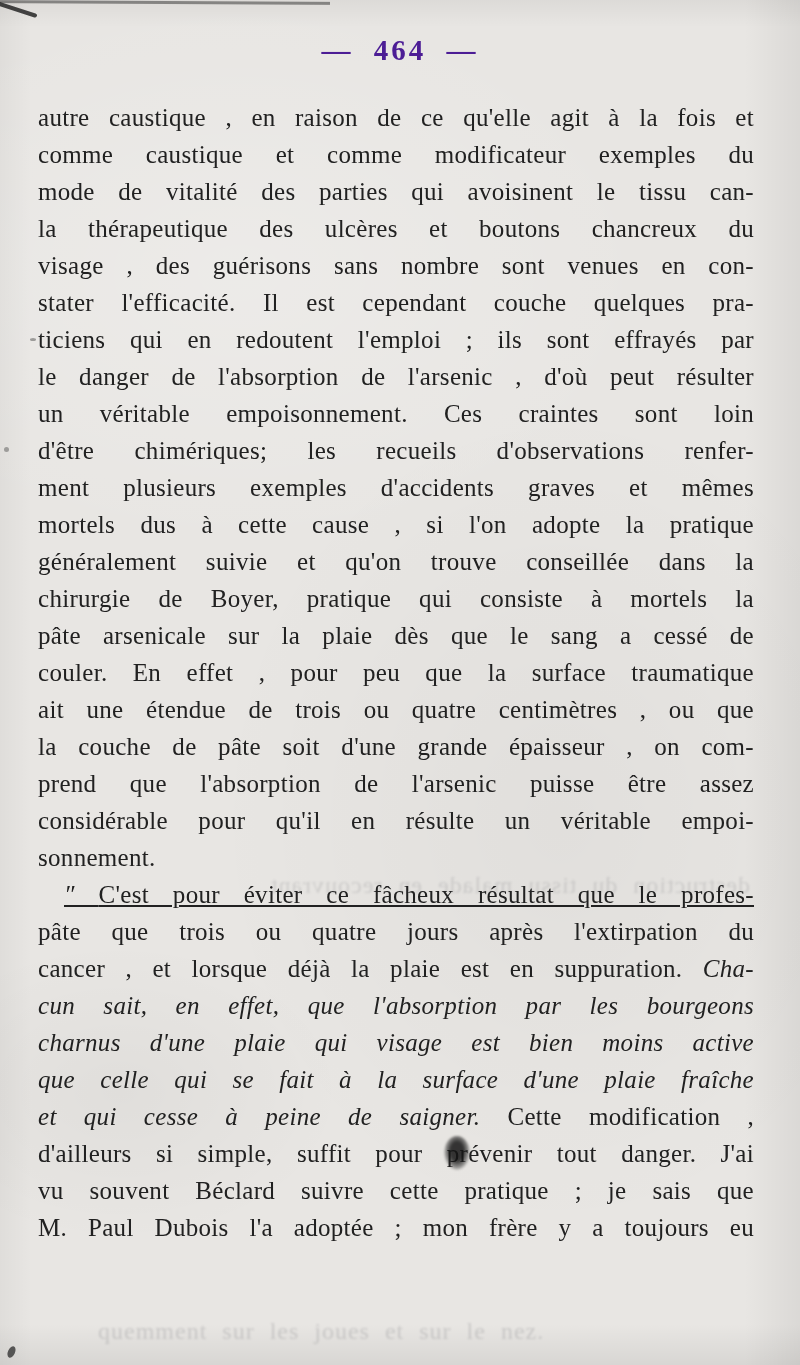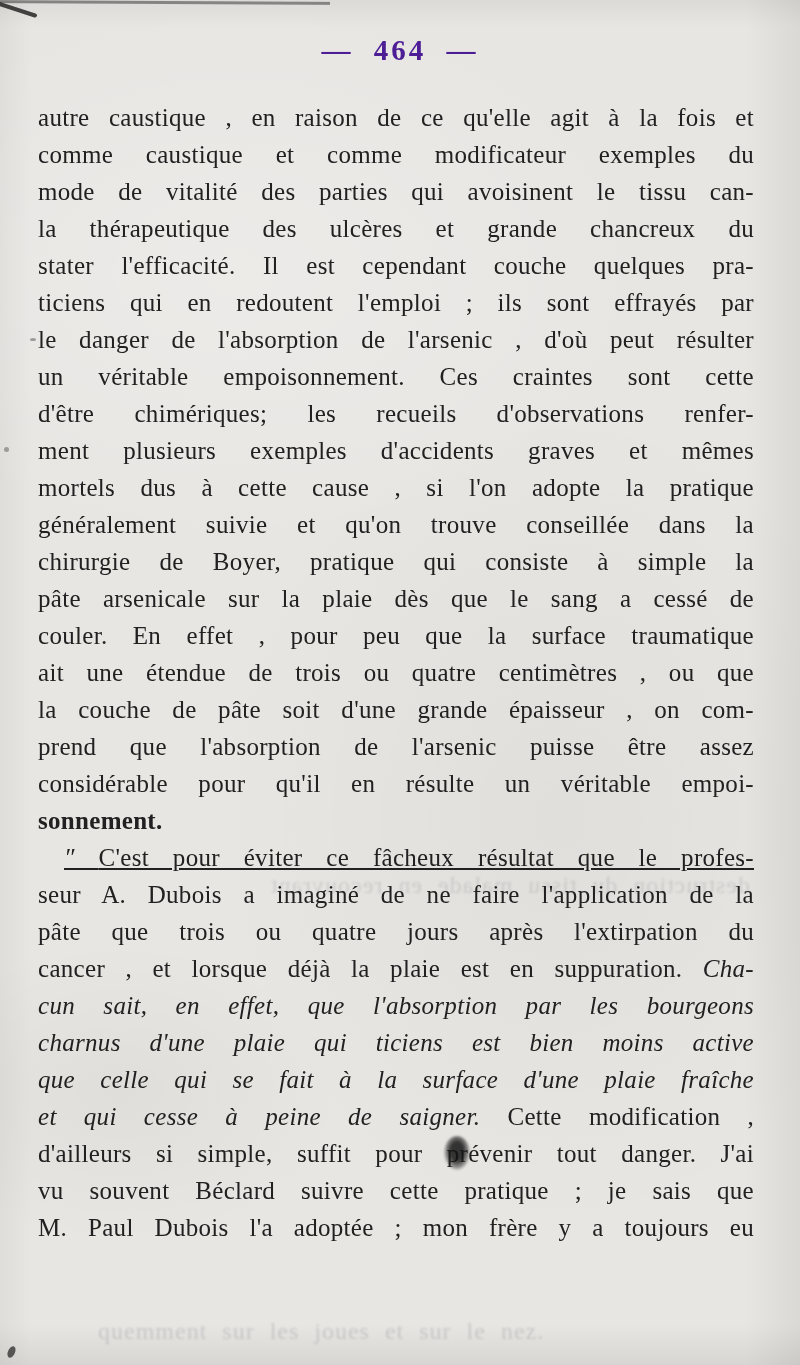--- a/index.html
+++ b/index.html
@@ -48,21 +48,20 @@
     text-align: justify;
     text-align-last: justify;
     -moz-text-align-last: justify;
     white-space: normal;
     color: #212121;
     letter-spacing: 0.3px;
   }
   .line.left {
     text-align: right;
     text-align-last: left;
-    font-weight: bold;
   }
   .line.indent {
     text-indent: 26px;
     text-decoration: underline;
   }
   .it {
     font-style: italic;
   }
 
   
@@ -130,43 +129,43 @@
 </style>
 </head>
 <body>
 
 <div class="page-header">— 464 —</div>
 
 <div class="text-block">
     <div class="line"><span>autre caustique , en raison de ce qu'elle agit à la fois et</span></div>
     <div class="line"><span>comme caustique et comme modificateur exemples du</span></div>
     <div class="line"><span>mode de vitalité des parties qui avoisinent le tissu can-</span></div>
-    <div class="line"><span>la thérapeutique des ulcères et grande chancreux du</span></div>
+    <div class="line"><span>la thérapeutique des ulcères et boutons chancreux du</span></div>
+    <div class="line"><span>visage , des guérisons sans nombre sont venues en con-</span></div>
     <div class="line"><span>stater l'efficacité. Il est cependant couche quelques pra-</span></div>
     <div class="line"><span>ticiens qui en redoutent l'emploi ; ils sont effrayés par</span></div>
     <div class="line"><span>le danger de l'absorption de l'arsenic , d'où peut résulter</span></div>
-    <div class="line"><span>un véritable empoisonnement. Ces craintes sont cette</span></div>
+    <div class="line"><span>un véritable empoisonnement. Ces craintes sont loin</span></div>
     <div class="line"><span>d'être chimériques; les recueils d'observations renfer-</span></div>
     <div class="line"><span>ment plusieurs exemples d'accidents graves et mêmes</span></div>
     <div class="line"><span>mortels dus à cette cause , si l'on adopte la pratique</span></div>
     <div class="line"><span>généralement suivie et qu'on trouve conseillée dans la</span></div>
-    <div class="line"><span>chirurgie de Boyer, pratique qui consiste à simple la</span></div>
+    <div class="line"><span>chirurgie de Boyer, pratique qui consiste à mortels la</span></div>
     <div class="line"><span>pâte arsenicale sur la plaie dès que le sang a cessé de</span></div>
     <div class="line"><span>couler. En effet , pour peu que la surface traumatique</span></div>
     <div class="line"><span>ait une étendue de trois ou quatre centimètres , ou que</span></div>
     <div class="line"><span>la couche de pâte soit d'une grande épaisseur , on com-</span></div>
     <div class="line"><span>prend que l'absorption de l'arsenic puisse être assez</span></div>
     <div class="line"><span>considérable pour qu'il en résulte un véritable empoi-</span></div>
     <div class="line left"><span>sonnement.</span></div>
     <div class="line indent"><span class="it">″ </span><span>C'est pour éviter ce fâcheux résultat que le profes-</span></div>
-    <div class="line"><span>seur A. Dubois a imaginé de ne faire l'application de la</span></div>
     <div class="line"><span>pâte que trois ou quatre jours après l'extirpation du</span></div>
     <div class="line"><span>cancer , et lorsque déjà la plaie est en suppuration. </span><span class="it">Cha-</span></div>
     <div class="line"><span class="it">cun sait, en effet, que l'absorption par les bourgeons</span></div>
-    <div class="line"><span class="it">charnus d'une plaie qui ticiens est bien moins active</span></div>
+    <div class="line"><span class="it">charnus d'une plaie qui visage est bien moins active</span></div>
     <div class="line"><span class="it">que celle qui se fait à la surface d'une plaie fraîche</span></div>
     <div class="line"><span class="it">et qui cesse à peine de saigner.</span><span> Cette modification ,</span></div>
     <div class="line"><span>d'ailleurs si simple, suffit pour prévenir tout danger. J'ai</span></div>
     <div class="line"><span>vu souvent Béclard suivre cette pratique ; je sais que</span></div>
     <div class="line"><span>M. Paul Dubois l'a adoptée ; mon frère y a toujours eu</span></div>
   </div>
 
 <div class="ghost ghost-1">destruction du tissu malade en recouvrant</div>
 <div class="ghost ghost-2">quemment sur les joues et sur le nez.</div>
 

